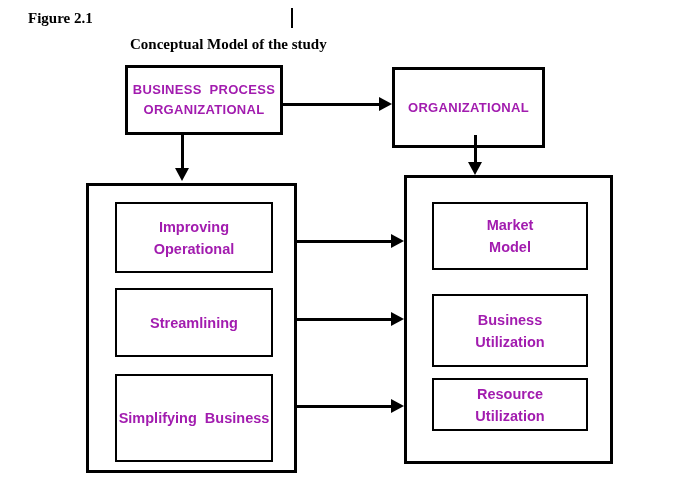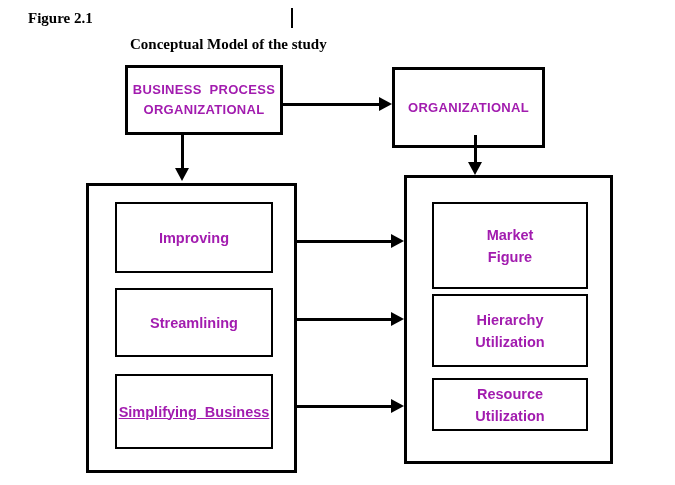--- a/index.html
+++ b/index.html
@@ -114,37 +114,38 @@
 
   <div class="varrow" style="left:181px;top:135px;height:33px;"></div>
 
   <div class="varrow" style="left:474px;top:135px;height:27px;"></div>
 
   <div class="container-box" style="left:86px;top:183px;width:211px;height:290px;"></div>
   <div class="container-box" style="left:404px;top:175px;width:209px;height:289px;"></div>
 
   <div class="box inner" style="left:115px;top:202px;width:158px;height:71px;">
     <div class="ln">Improving</div>
+    <div class="ln">Operational</div>
   </div>
 
   <div class="box inner" style="left:115px;top:288px;width:158px;height:69px;gap:36px;">
     <div class="ln">Streamlining</div>
   </div>
 
-  <div class="box inner" style="left:115px;top:374px;width:158px;height:75px;text-decoration:underline;">
+  <div class="box inner" style="left:115px;top:374px;width:158px;height:88px;">
     <div class="ln">Simplifying  Business</div>
   </div>
 
-  <div class="box inner" style="left:432px;top:202px;width:156px;height:87px;">
+  <div class="box inner" style="left:432px;top:202px;width:156px;height:68px;">
     <div class="ln">Market</div>
-    <div class="ln">Figure</div>
+    <div class="ln">Model</div>
   </div>
 
   <div class="box inner" style="left:432px;top:294px;width:156px;height:73px;">
-    <div class="ln">Hierarchy</div>
+    <div class="ln">Business</div>
     <div class="ln">Utilization</div>
   </div>
 
   <div class="box inner" style="left:432px;top:378px;width:156px;height:53px;">
     <div class="ln">Resource</div>
     <div class="ln">Utilization</div>
   </div>
 
   <div class="harrow" style="left:297px;top:240px;width:94px;"></div>
   <div class="harrow" style="left:297px;top:318px;width:94px;"></div>

